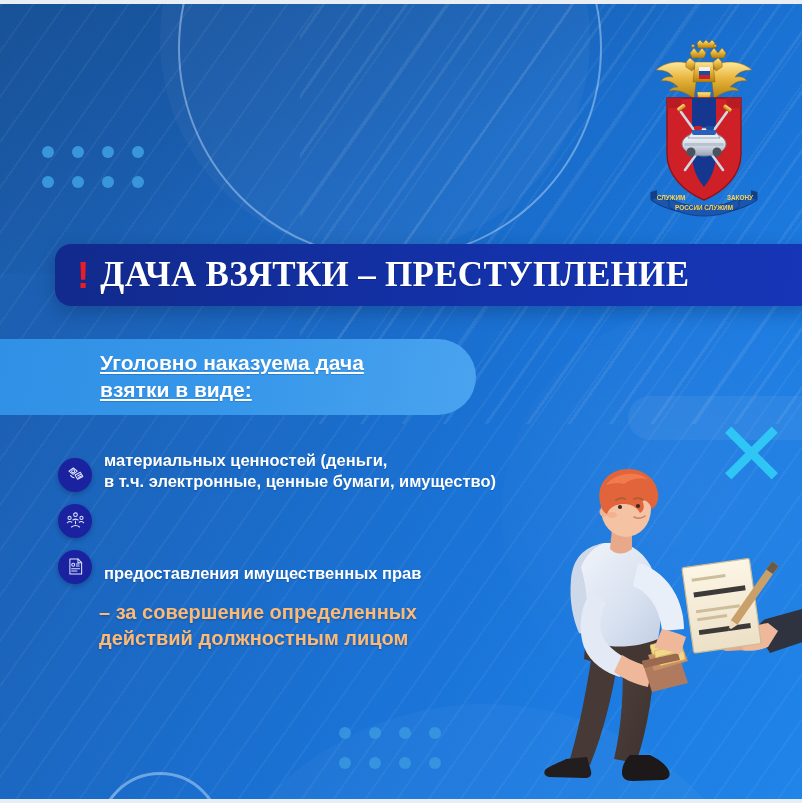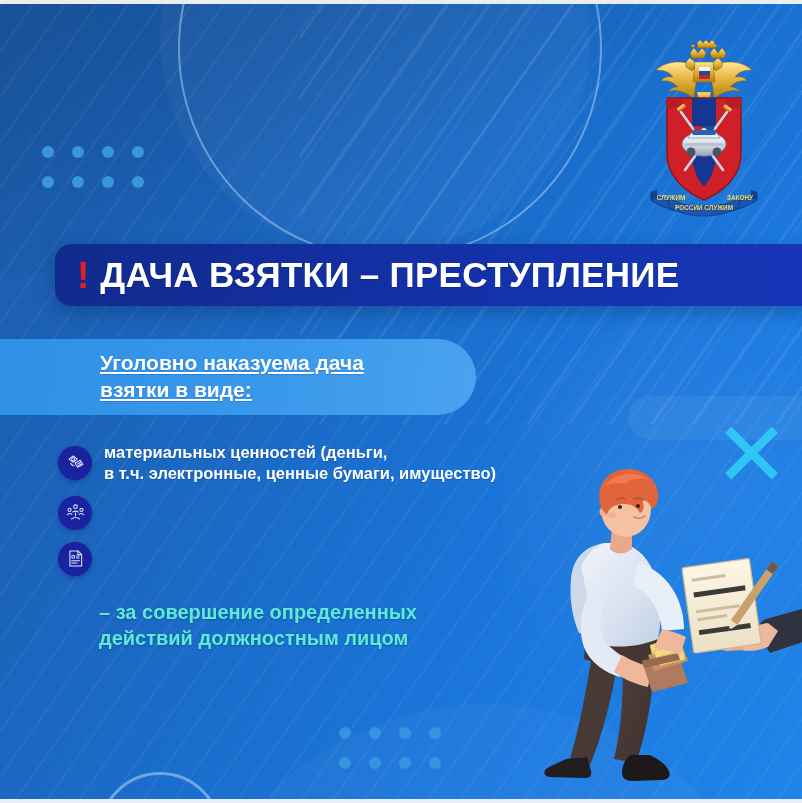--- a/index.html
+++ b/index.html
@@ -170,20 +170,21 @@
     margin-right: 11px;
     letter-spacing: 0;
   }
   .title-text {
     color: #ffffff;
     font-size: 35px;
     font-weight: 700;
     letter-spacing: .3px;
     white-space: nowrap;
     text-shadow: 0 1px 1px rgba(0,0,0,.18);
+    font-family: Liberation Serif, serif;
   }
 
   
   .subtitle-pill {
     position: absolute;
     left: -40px; top: 335px;
     width: 516px; height: 76px;
     border-radius: 0 38px 38px 0;
     background: linear-gradient(100deg, #2f8fe4 0%, #3797ea 55%, #4aa3ef 100%);
     display: flex;
@@ -202,22 +203,23 @@
   }
 
   
   .bullets {
     position: absolute;
     left: 58px; top: 437px;
     width: 580px;
   }
   .bullet {
     display: flex;
-    align-items: center;
+    align-items: flex-end;
     margin-bottom: 11px;
+    margin-top: 8px;
   }
   .bullet-icon {
     flex: 0 0 auto;
     width: 34px; height: 34px;
     border-radius: 50%;
     background: #1a22a0;
     display: flex;
     align-items: center;
     justify-content: center;
     margin-right: 12px;
@@ -232,21 +234,21 @@
     white-space: pre-line;
     padding-top: 1px;
     text-shadow: 0 1px 1px rgba(0,30,80,.25);
   }
 
   
   .footer-note {
     position: absolute;
     left: 99px; top: 595px;
     width: 520px;
-    color: #5eead4;
+    color: #fdba74;
     font-size: 20px;
     font-weight: 700;
     line-height: 1.3;
     white-space: pre-line;
     text-shadow: 0 1px 2px rgba(0,30,80,.3);
   }
 
   
   .illustration {
     position: absolute;
@@ -423,20 +425,21 @@
         <svg viewBox="0 0 24 24" width="21" height="21" fill="none" stroke="#dfe6ff" stroke-width="1.2" stroke-linecap="round" stroke-linejoin="round">
           <path d="M5.6 3.4 h9.2 L19 7.6 v13 H5.6 z"></path>
           <path d="M14.8 3.4 v4.2 H19"></path>
           <circle cx="9.4" cy="10" r="1.7"></circle>
           <path d="M13 9.2 h3.2"></path>
           <path d="M13 11.4 h3.2"></path>
           <path d="M7.6 14.6 h9"></path>
           <path d="M7.6 17.2 h6"></path>
         </svg>
       </span>
+      <span class="bullet-text">предоставления имущественных прав</span>
     </div>
 
   </div>
 
   <div class="footer-note">– за совершение определенных
 действий должностным лицом</div>
 
   <div class="illustration">
     <svg viewBox="0 0 272 348" width="272" height="348" xmlns="http://www.w3.org/2000/svg">
       <defs>

